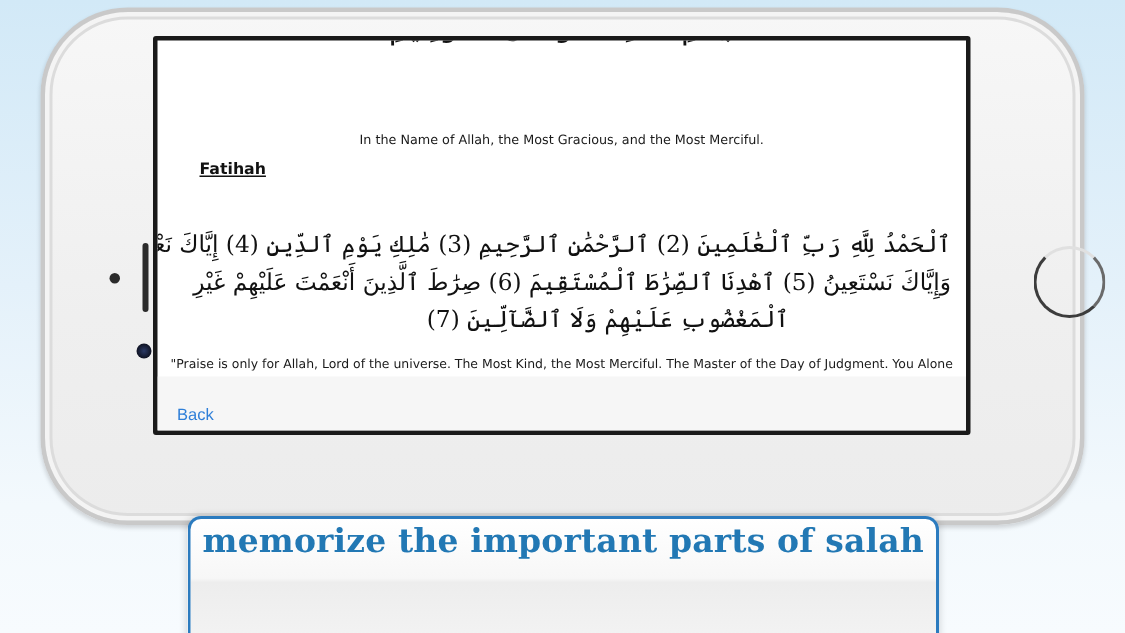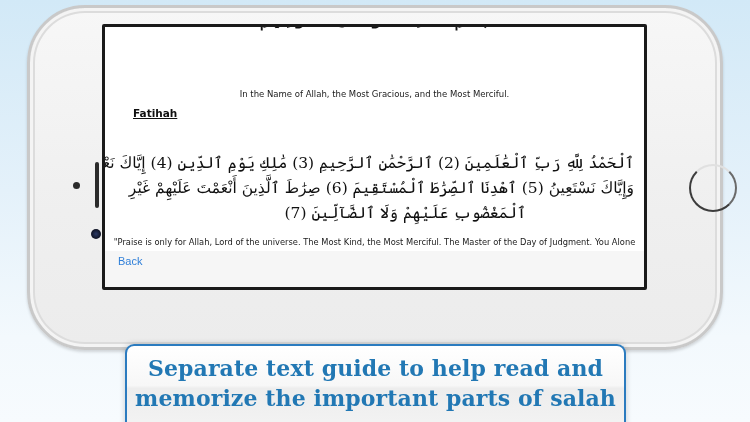--- a/index.html
+++ b/index.html
@@ -80,21 +80,21 @@
   .translation {
     position: absolute; top: 209px; left: 6px; right: 6px;
     text-align: center; font-size: 8.3px; line-height: 12.5px; color: #1a1a1a;
     font-family: "DejaVu Sans", sans-serif;
   }
   .toolbar {
     position: absolute; left: 0; right: 0; bottom: 0; height: 36px;
     background: #f6f6f6;
   }
   .back-button {
-    position: absolute; left: 13px; top: 4px;
+    position: absolute; left: 13px; top: 20px;
     font-size: 11px; color: #2f7fd8; font-family: "Liberation Sans", sans-serif;
     cursor: pointer;
   }
   .caption {
     position: absolute;
     left: 125px; top: 344px;
     width: 501px; height: 90px;
     border: 2px solid #2b7bbf;
     border-bottom: none;
     border-radius: 9px 9px 0 0;
@@ -137,15 +137,14 @@
 
     <div class="heading surahas">Master</div>
   </div>
 
   <div class="toolbar">
     <span class="back-button">Back</span>
   </div>
 </div>
 
 <div class="caption">
-  <span class="caption-line first">Separate text guide to help read and</span>
   <span class="caption-line">memorize the important parts of salah</span>
 </div>
 
 </body></html>

